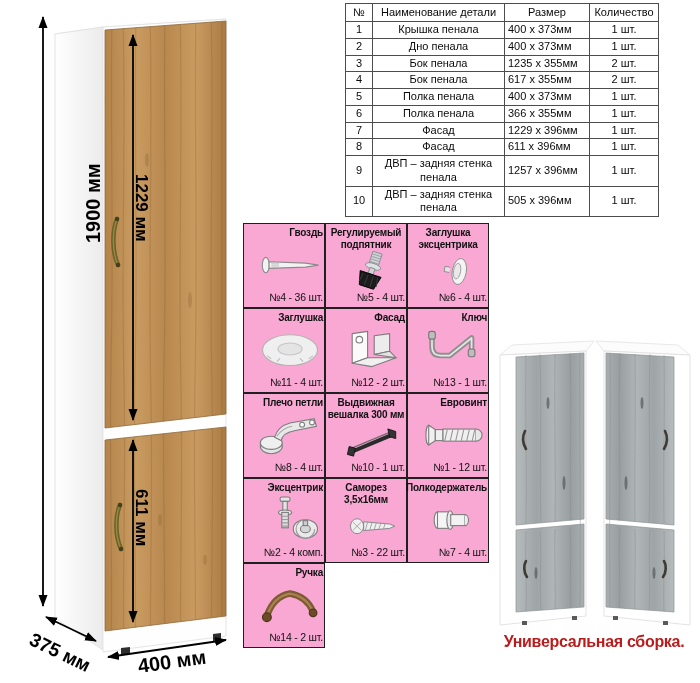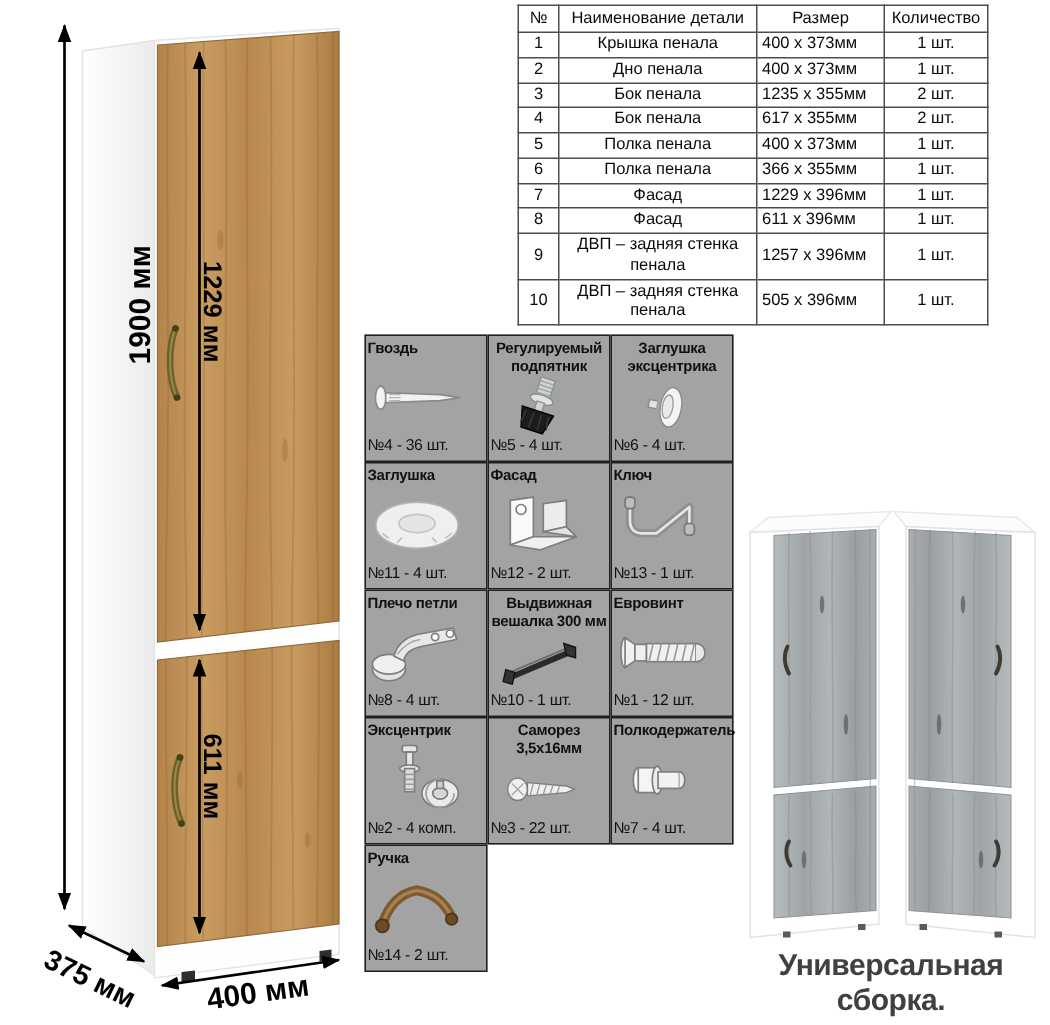--- a/index.html
+++ b/index.html
@@ -13,30 +13,30 @@
          font-weight:normal;overflow:hidden;}
   .parts th{text-align:center;height:15px;}
   .c-num{width:20px;text-align:center;}
   .c-name{width:125px;text-align:center;}
   .c-size{width:78px;}
   .c-qty{width:62px;text-align:center;}
   
   .hw-grid{position:absolute;left:243px;top:223px;width:247px;display:grid;
            grid-template-columns:repeat(3,82px);grid-auto-rows:85px;background:#fff;}
   .hw-cell{border:1px solid #1f1f1f;box-sizing:border-box;display:flex;flex-direction:column;
-           align-items:flex-start;padding:2px 1px 2px 1px;background:#a3a3a3;}
+           align-items:flex-end;padding:2px 1px 2px 1px;background:#f9a8d4;}
   .hw-title{font-weight:bold;font-size:10px;line-height:1.18;text-align:center;
             letter-spacing:-0.2px;margin-top:1px;}
   .hw-icon{flex:1 1 auto;width:66px;min-height:0;margin:0;}
   .hw-qty{font-weight:normal;font-size:10.5px;letter-spacing:-0.2px;margin-bottom:2px;white-space:nowrap;}
   
   .main-drawing{position:absolute;left:0;top:0;}
   .variants-drawing{position:absolute;left:492px;top:333px;}
   .caption{position:absolute;left:488px;top:633px;width:212px;text-align:center;
-           font-size:20px;font-weight:bold;letter-spacing:-0.3px;color:#404040;}
+           font-size:16px;font-weight:bold;letter-spacing:-0.3px;color:#b91c1c;}
 </style>
 </head>
 <body>
 
 <svg width="0" height="0" style="position:absolute" aria-hidden="true">
 <defs>
   <symbol id="nail-icon" viewBox="0 0 60 46">
     <g stroke="#8a8a8a" stroke-width="1" fill="#f2f2f2">
       <ellipse cx="8" cy="23" rx="3.2" ry="7"></ellipse>
       <path d="M11 20 L44 21.2 L56 23 L44 24.8 L11 26 Z"></path>

